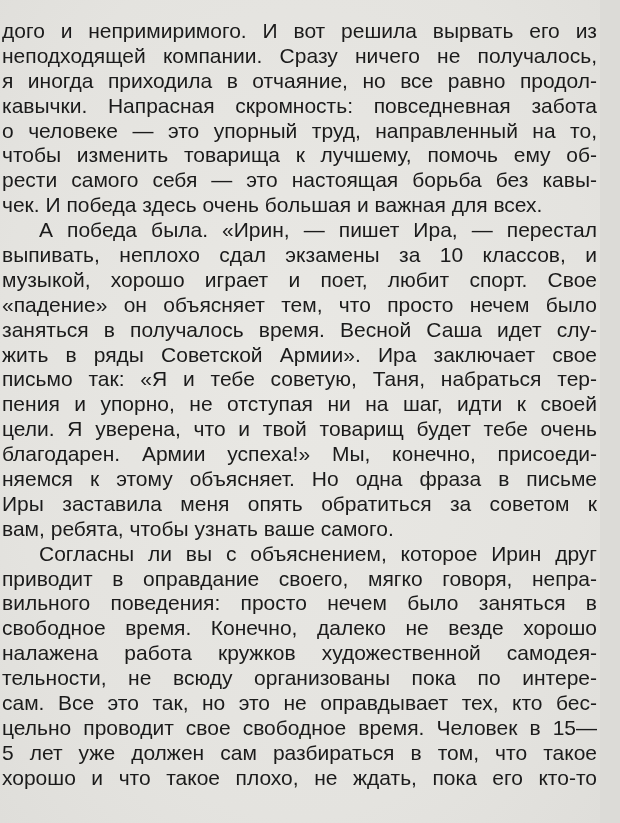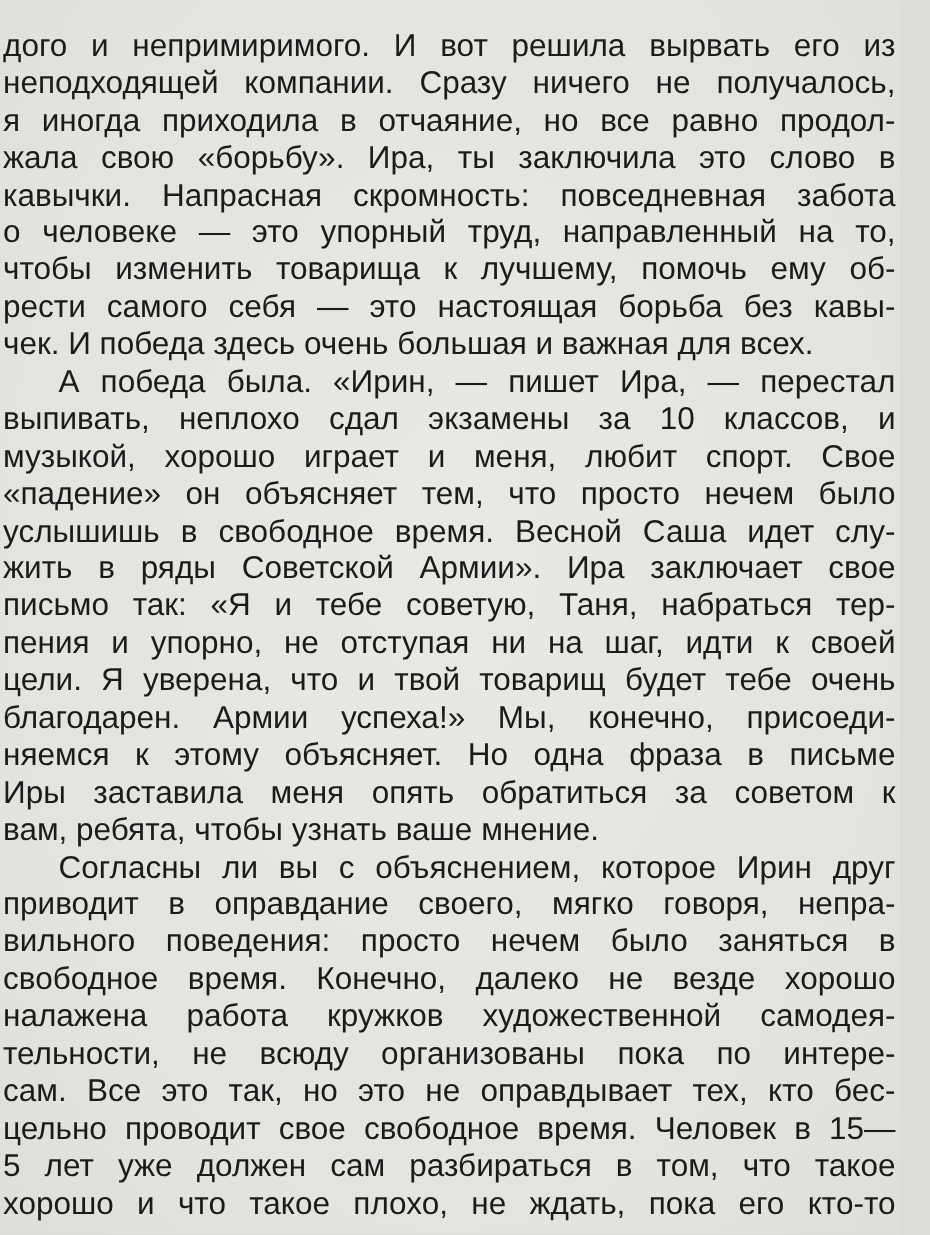--- a/index.html
+++ b/index.html
@@ -39,39 +39,38 @@
     text-indent: 37px;
   }
 </style>
 </head>
 <body>
 
 <div class="page">
   <div class="ln">дого и непримиримого. И вот решила вырвать его из</div>
   <div class="ln">неподходящей компании. Сразу ничего не получалось,</div>
   <div class="ln">я иногда приходила в отчаяние, но все равно продол-</div>
-  <div class="ln">жала свою «борьбу». Ира, ты заключила это слово в</div>
   <div class="ln">кавычки. Напрасная скромность: повседневная забота</div>
   <div class="ln">о человеке — это упорный труд, направленный на то,</div>
   <div class="ln">чтобы изменить товарища к лучшему, помочь ему об-</div>
   <div class="ln">рести самого себя — это настоящая борьба без кавы-</div>
   <div class="ln end">чек. И победа здесь очень большая и важная для всех.</div>
   <div class="ln indent">А победа была. «Ирин, — пишет Ира, — перестал</div>
   <div class="ln">выпивать, неплохо сдал экзамены за 10 классов, и</div>
-  <div class="ln">музыкой, хорошо играет и меня, любит спорт. Свое</div>
+  <div class="ln">музыкой, хорошо играет и поет, любит спорт. Свое</div>
   <div class="ln">«падение» он объясняет тем, что просто нечем было</div>
-  <div class="ln">услышишь в свободное время. Весной Саша идет слу-</div>
+  <div class="ln">заняться в получалось время. Весной Саша идет слу-</div>
   <div class="ln">жить в ряды Советской Армии». Ира заключает свое</div>
   <div class="ln">письмо так: «Я и тебе советую, Таня, набраться тер-</div>
   <div class="ln">пения и упорно, не отступая ни на шаг, идти к своей</div>
   <div class="ln">цели. Я уверена, что и твой товарищ будет тебе очень</div>
   <div class="ln">благодарен. Армии успеха!» Мы, конечно, присоеди-</div>
   <div class="ln">няемся к этому объясняет. Но одна фраза в письме</div>
   <div class="ln">Иры заставила меня опять обратиться за советом к</div>
-  <div class="ln end">вам, ребята, чтобы узнать ваше мнение.</div>
+  <div class="ln end">вам, ребята, чтобы узнать ваше самого.</div>
   <div class="ln indent">Согласны ли вы с объяснением, которое Ирин друг</div>
   <div class="ln">приводит в оправдание своего, мягко говоря, непра-</div>
   <div class="ln">вильного поведения: просто нечем было заняться в</div>
   <div class="ln">свободное время. Конечно, далеко не везде хорошо</div>
   <div class="ln">налажена работа кружков художественной самодея-</div>
   <div class="ln">тельности, не всюду организованы пока по интере-</div>
   <div class="ln">сам. Все это так, но это не оправдывает тех, кто бес-</div>
   <div class="ln">цельно проводит свое свободное время. Человек в 15—</div>
   <div class="ln">5 лет уже должен сам разбираться в том, что такое</div>
   <div class="ln">хорошо и что такое плохо, не ждать, пока его кто-то</div>

